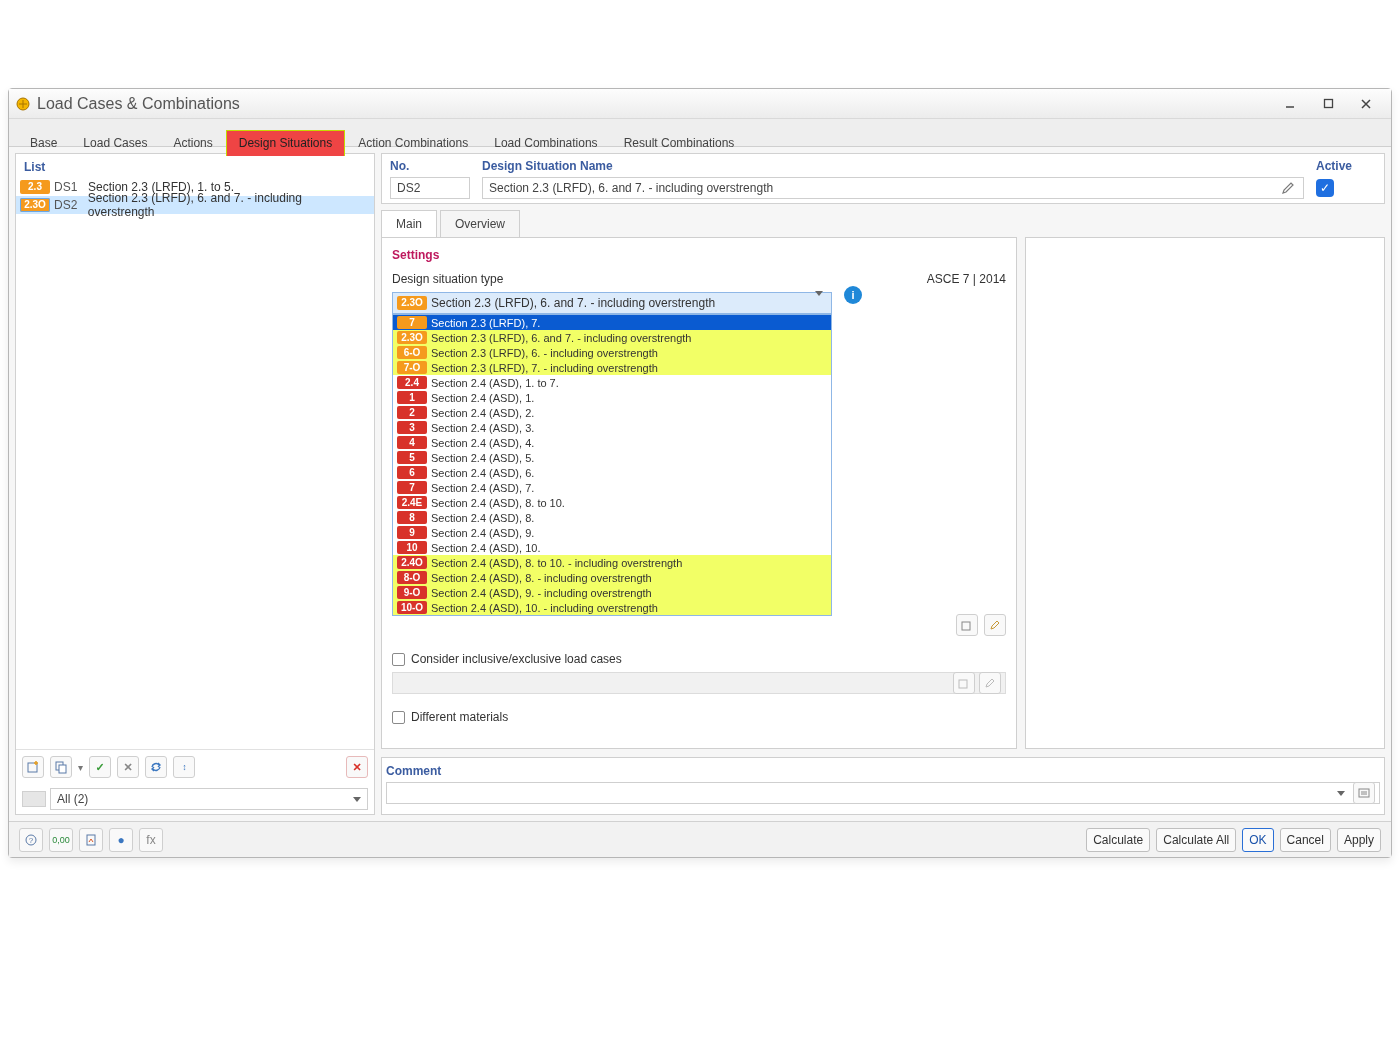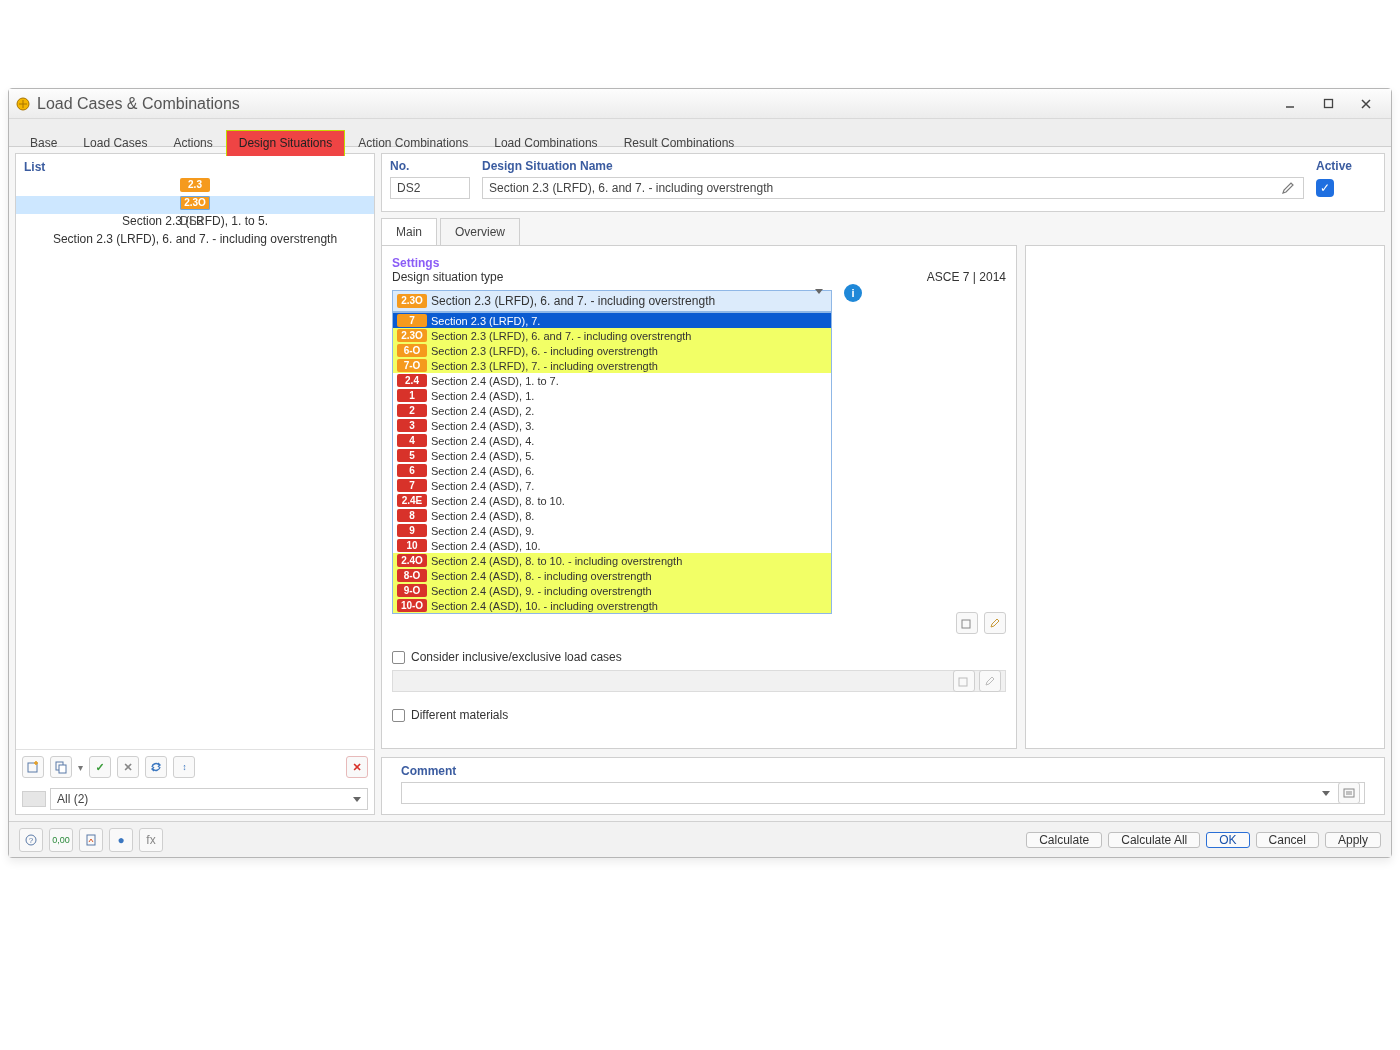--- a/index.html
+++ b/index.html
@@ -40,21 +40,21 @@
   
   .body { flex: 1; display: flex; min-height: 0; }
   .leftpane {
     width: 360px; border-right: 1px solid #d1d1d1; background: #fff;
     display: flex; flex-direction: column; margin: 6px; border: 1px solid #d1d1d1;
   }
   .leftpane .list-head {
     font-weight: 600; color: #3b5ca0; padding: 6px 8px 4px;
   }
   .ds-list { flex: 1; overflow: auto; }
-  .ds-row { display: flex; align-items: center; height: 18px; padding: 0 4px; gap: 4px; flex-direction: column; }
+  .ds-row { display: flex; align-items: center; height: 18px; padding: 0 4px; gap: 4px; }
   .ds-row.sel { background: #cde7ff; }
   .ds-badge {
     min-width: 30px; height: 14px; font-size: 10px; line-height: 14px; text-align: center;
     border-radius: 2px; color: #fff; font-weight: 600;
   }
   .badge-orange { background: #f59a1d; }
   .badge-orange-sel { background: #f59a1d; box-shadow: inset 0 0 0 1px #6aa7e6; }
   .badge-red { background: #d8322a; }
   .ds-row .dsid { width: 30px; color: #555; }
   .ds-row .dsname { color: #333; }
@@ -75,21 +75,21 @@
   .filterbar .combo {
     flex:1; height: 22px; border:1px solid #cfcfcf; background:#fff; display:flex; align-items:center;
     padding: 0 6px; justify-content: space-between; color:#444;
   }
   .chev { width:0;height:0;border-left:4px solid transparent;border-right:4px solid transparent;border-top:5px solid #666; }
 
   
   .rightpane { flex:1; margin:6px 6px 6px 0; display:flex; flex-direction:column; min-width:0; }
   .headerrow {
     display:flex; gap:12px; background:#fff; border:1px solid #d1d1d1;
-    padding:2px 8px 12px;
+    padding:2px 8px 4px;
   }
   .hcol { display:flex; flex-direction:column; }
   .hcol .hlabel { font-weight:600; color:#3b5ca0; padding:3px 0 4px; font-size:12px; }
   .hcol.no { width:80px; }
   .hcol.name { flex:1; }
   .hcol.active { width:60px; align-items:flex-start; }
   .hfield {
     height:22px; border:1px solid #cfcfcf; background:#fff; display:flex; align-items:center;
     padding:0 6px; color:#444;
   }
@@ -109,21 +109,21 @@
   .settings-panel {
     flex:1; display:flex; gap:8px; min-height:0;
   }
   .settings-left {
     flex:1; border:1px solid #cfcfcf; background:#fff; padding:10px; position:relative;
     display:flex; flex-direction:column;
   }
   .settings-right {
     width:360px; border:1px solid #cfcfcf; background:#fff;
   }
-  .settings-head { font-weight:600; color:#8b5cf6; }
+  .settings-head { font-weight:600; color:#be185d; margin-bottom:10px; }
 
   .fieldrow { display:flex; align-items:center; justify-content:space-between; }
   .fieldrow .lbl { color:#333; }
   .fieldrow .spec { color:#333; }
 
   .combo-wrap { position:relative; margin-top:6px; width:440px; }
   .combo-display {
     height:22px; border:1px solid #8fb7e6; background:#dcebfb;
     display:flex; align-items:center; padding:0 4px; gap:4px;
   }
@@ -143,35 +143,35 @@
   .dd-row .bb { min-width:30px; height:13px; font-size:10px; line-height:13px; text-align:center; border-radius:2px; color:#fff; font-weight:600; }
 
   .chk-row { display:flex; align-items:center; gap:6px; margin-top:16px; }
   .chk-box { width:13px;height:13px;border:1px solid #8a8a8a;border-radius:2px;background:#fff; }
   .disabled-bar {
     margin-top:6px; height:22px; border:1px solid #dcdcdc; background:#f1f1f1;
     display:flex; align-items:center; justify-content:flex-end; padding-right:4px; gap:4px;
   }
   .mini-btn { width:22px;height:22px;border:1px solid #cfcfcf;border-radius:3px;background:#f9f9f9;display:flex;align-items:center;justify-content:center;color:#888;font-size:11px; }
 
-  .comment-block { border:1px solid #cfcfcf; background:#fff; margin-top:8px; padding:6px 19px 10px; }
+  .comment-block { border:1px solid #cfcfcf; background:#fff; margin-top:8px; padding:6px 4px 10px; }
   .comment-block .clabel { font-weight:600; color:#3b5ca0; margin-bottom:4px; }
   .comment-field {
     height:22px; border:1px solid #cfcfcf; background:#fff;
     display:flex; align-items:center; justify-content:flex-end; padding:0 4px; gap:4px;
   }
 
   
   .footer {
     height:36px; border-top:1px solid #d1d1d1; background:#f2f2f2;
     display:flex; align-items:center; padding:0 10px; gap:6px;
   }
   .footer .sp { flex:1; }
   .f-btn {
-    height:16px; padding:0 12px; border:1px solid #bfbfbf; border-radius:3px;
+    height:24px; padding:0 6px; border:1px solid #bfbfbf; border-radius:3px;
     background:#fafafa; font-size:12px; color:#333; display:flex; align-items:center;
   }
   .f-btn.primary { border-color:#2a6fd6; color:#1a52aa; }
   .ficon { width:24px;height:24px;border:1px solid #cfcfcf;border-radius:3px;background:#f9f9f9;display:flex;align-items:center;justify-content:center;font-size:12px;color:#5577aa; }
 
   
   .dropdown::-webkit-scrollbar { width:12px; }
   .dropdown::-webkit-scrollbar-thumb { background:#c8c8c8; border-radius:6px; }
   .dropdown::-webkit-scrollbar-track { background:#f0f0f0; }
 </style>

